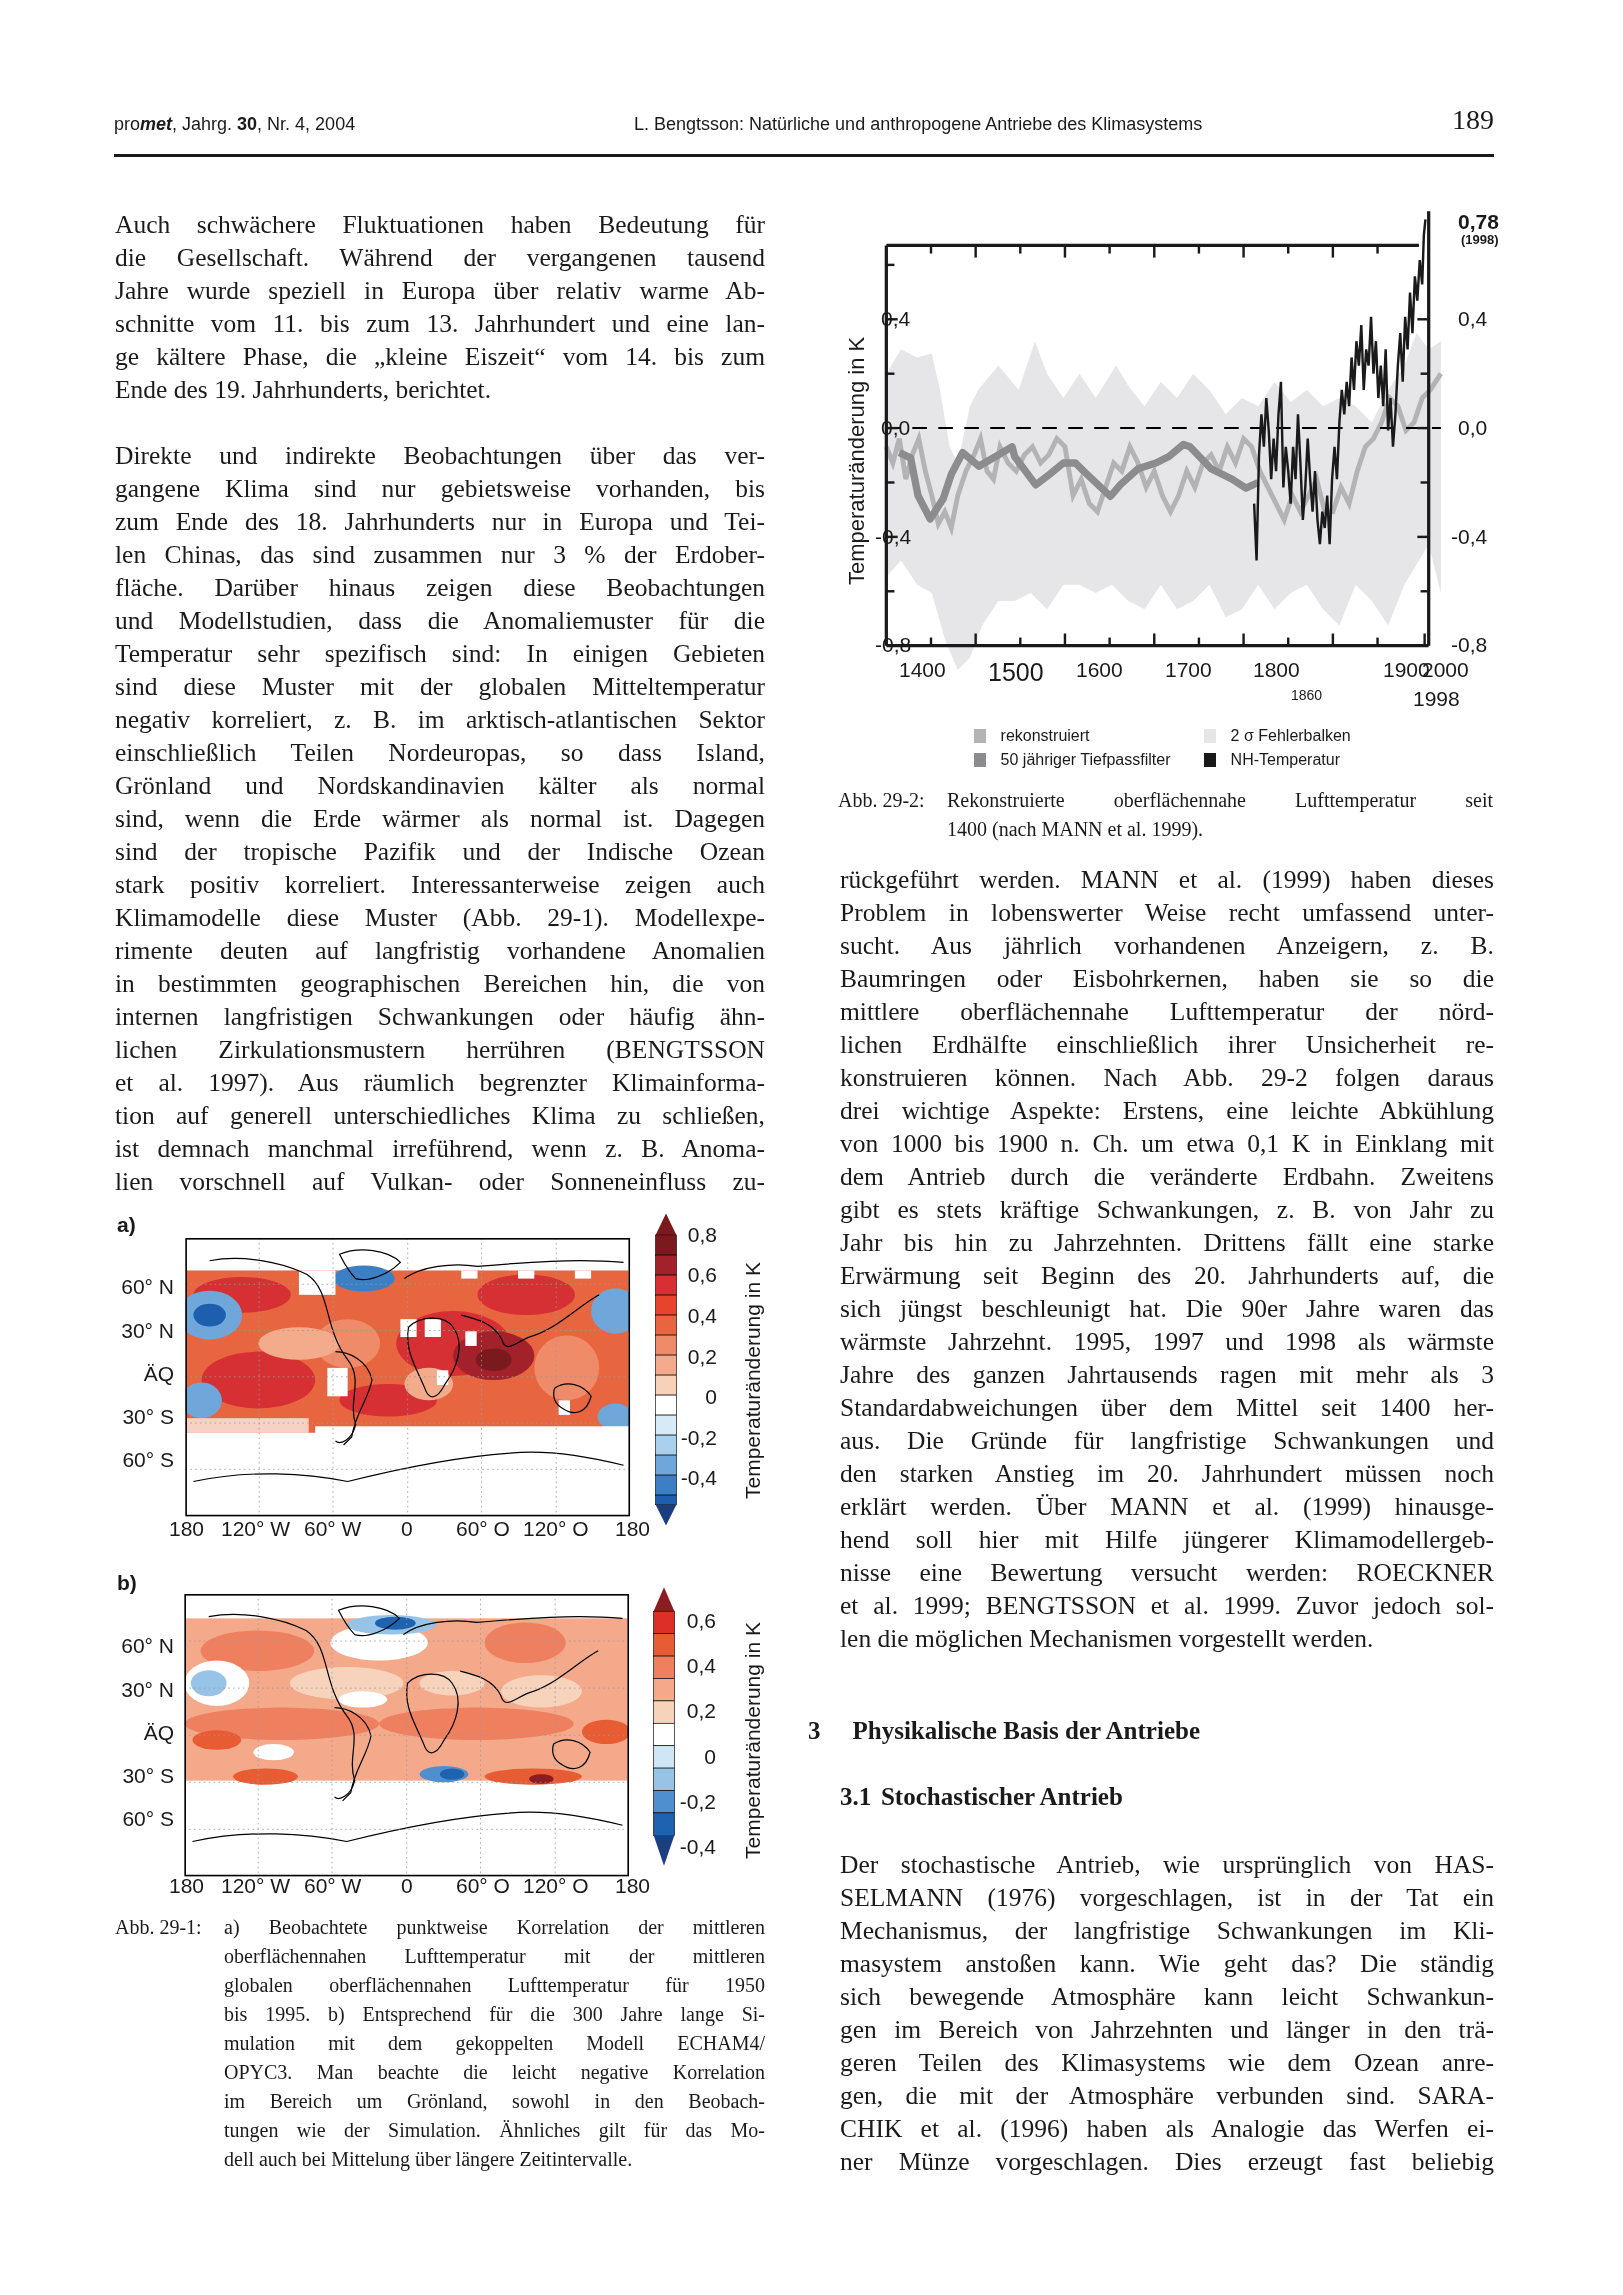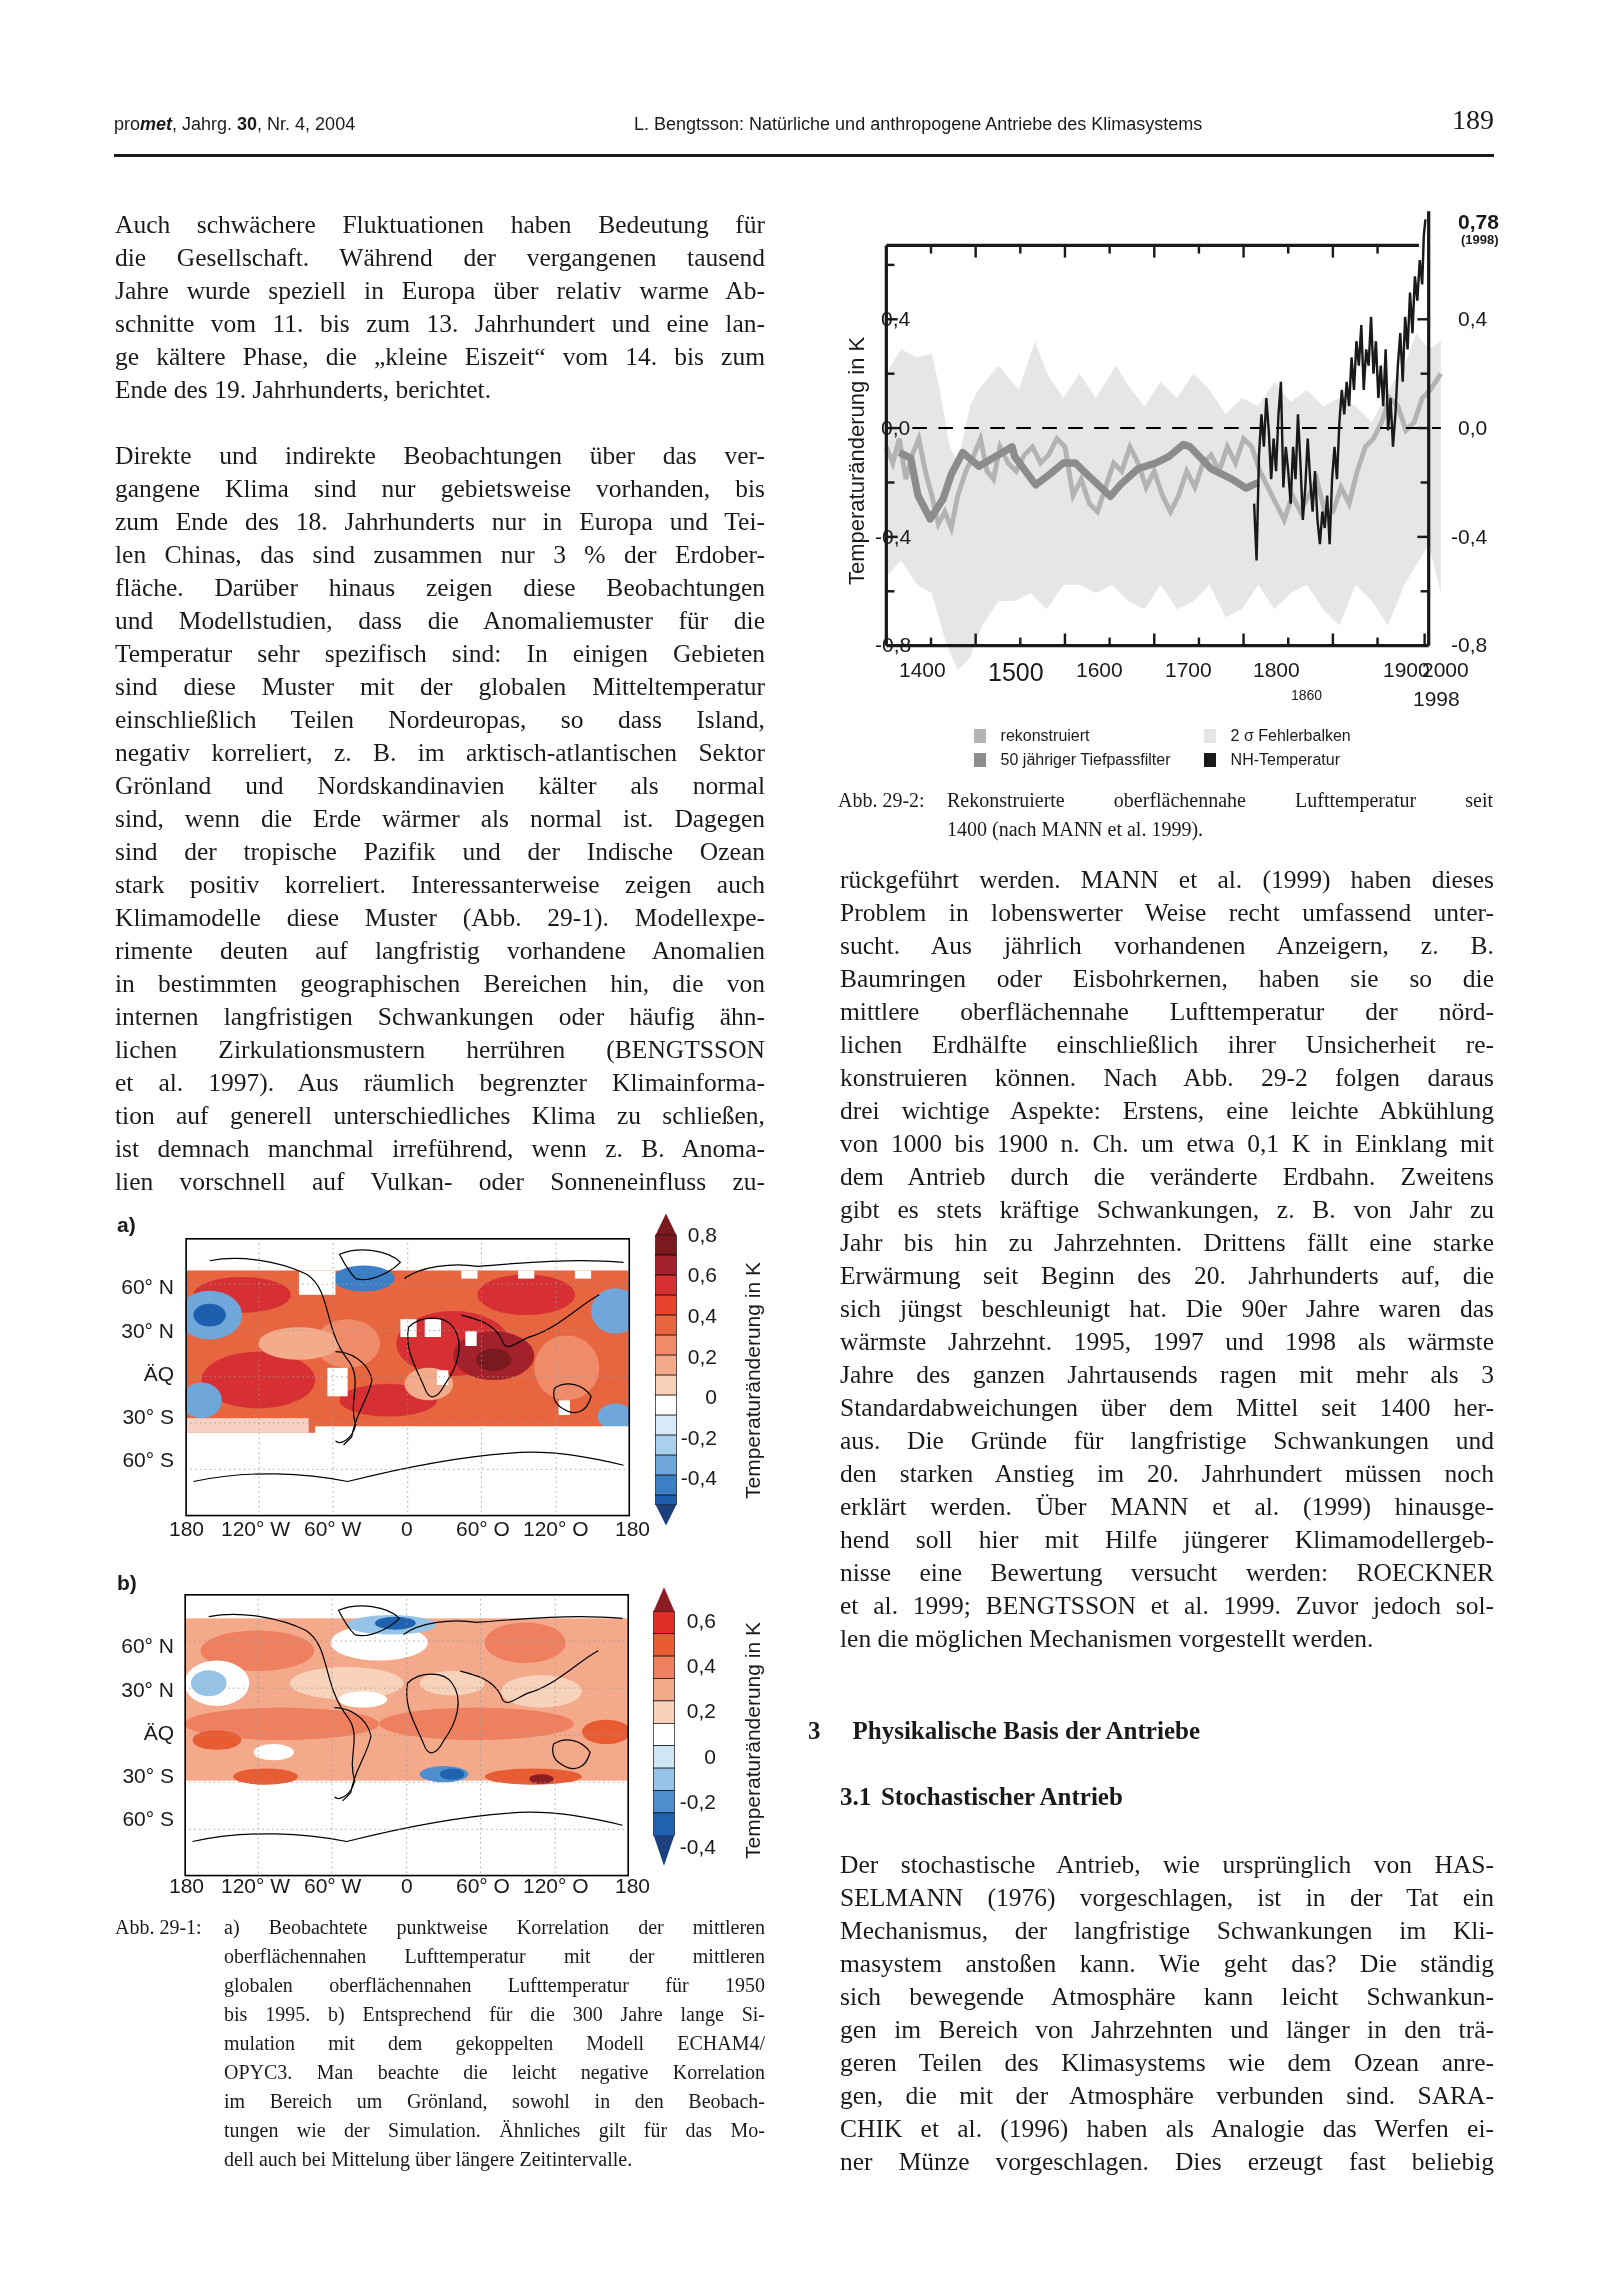--- a/index.html
+++ b/index.html
@@ -70,22 +70,22 @@
   <div class="gap"></div>
   <p>
     <span class="line">Direkte und indirekte Beobachtungen über das ver-</span>
     <span class="line">gangene Klima sind nur gebietsweise vorhanden, bis</span>
     <span class="line">zum Ende des 18. Jahrhunderts nur in Europa und Tei-</span>
     <span class="line">len Chinas, das sind zusammen nur 3 % der Erdober-</span>
     <span class="line">fläche. Darüber hinaus zeigen diese Beobachtungen</span>
     <span class="line">und Modellstudien, dass die Anomaliemuster für die</span>
     <span class="line">Temperatur sehr spezifisch sind: In einigen Gebieten</span>
     <span class="line">sind diese Muster mit der globalen Mitteltemperatur</span>
+    <span class="line">negativ korreliert, z. B. im arktisch-atlantischen Sektor</span>
     <span class="line">einschließlich Teilen Nordeuropas, so dass Island,</span>
-    <span class="line">negativ korreliert, z. B. im arktisch-atlantischen Sektor</span>
     <span class="line">Grönland und Nordskandinavien kälter als normal</span>
     <span class="line">sind, wenn die Erde wärmer als normal ist. Dagegen</span>
     <span class="line">sind der tropische Pazifik und der Indische Ozean</span>
     <span class="line">stark positiv korreliert. Interessanterweise zeigen auch</span>
     <span class="line">Klimamodelle diese Muster (Abb. 29-1). Modellexpe-</span>
     <span class="line">rimente deuten auf langfristig vorhandene Anomalien</span>
     <span class="line">in bestimmten geographischen Bereichen hin, die von</span>
     <span class="line">internen langfristigen Schwankungen oder häufig ähn-</span>
     <span class="line">lichen Zirkulationsmustern herrühren (BENGTSSON</span>
     <span class="line">et al. 1997). Aus räumlich begrenzter Klimainforma-</span>

